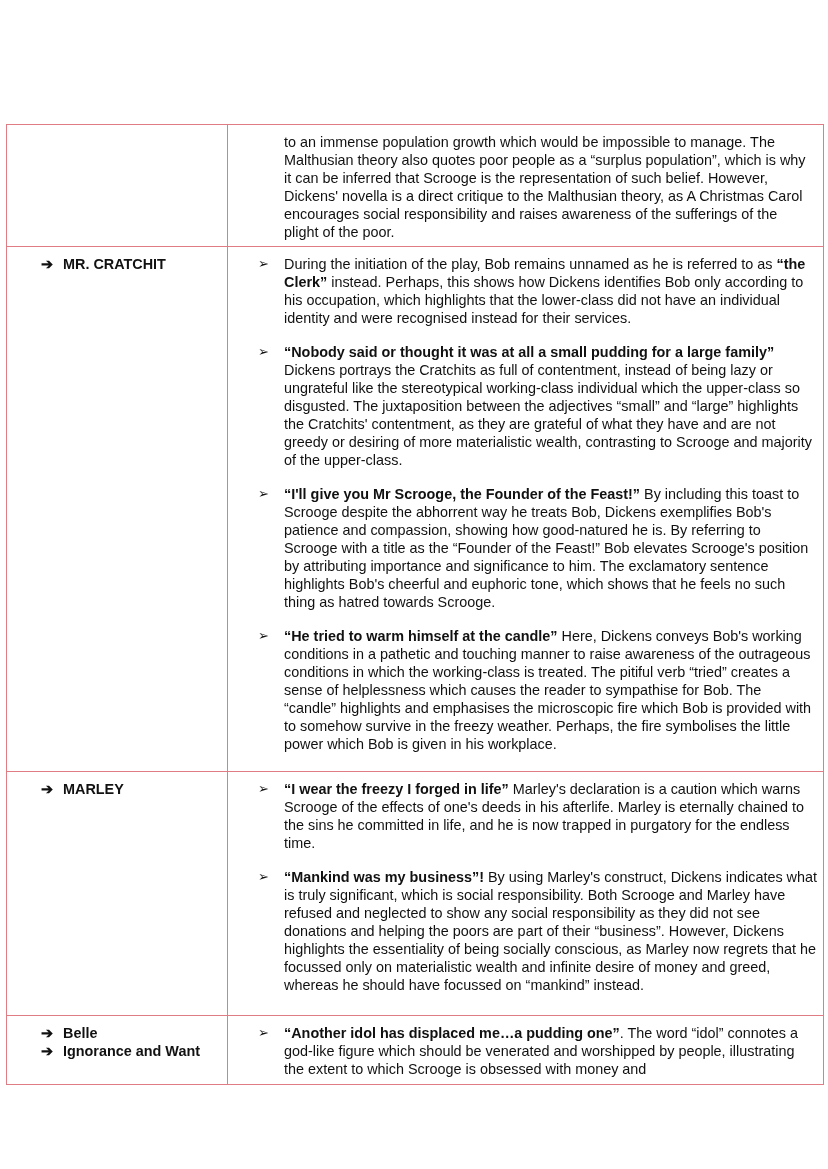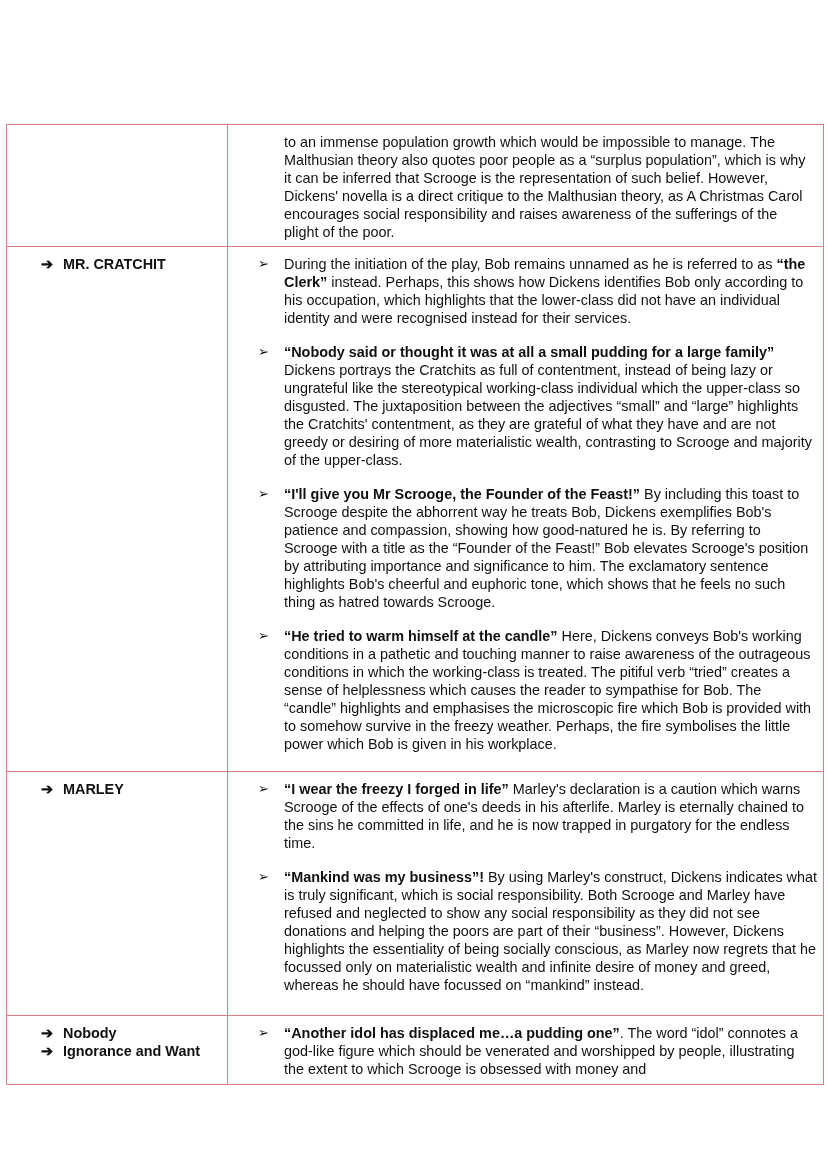--- a/index.html
+++ b/index.html
@@ -65,21 +65,21 @@
       <td>
         <ul class="points">
           <li><span class="bullet">➢</span><b>“I wear the freezy I forged in life”</b><span> Marley's declaration is a caution which warns Scrooge of the effects of one's deeds in his afterlife. Marley is eternally chained to the sins he committed in life, and he is now trapped in purgatory for the endless time.</span></li>
           <li><span class="bullet">➢</span><b>“Mankind was my business”!</b><span> By using Marley's construct, Dickens indicates what is truly significant, which is social responsibility. Both Scrooge and Marley have refused and neglected to show any social responsibility as they did not see donations and helping the poors are part of their “business”. However, Dickens highlights the essentiality of being socially conscious, as Marley now regrets that he focussed only on materialistic wealth and infinite desire of money and greed, whereas he should have focussed on “mankind” instead.</span></li>
         </ul>
       </td>
     </tr>
     <tr style="height:68px;">
       <td>
         <ul class="char-list">
-          <li><span class="arrow">➔</span><span>Nobody</span></li>
+          <li><span class="arrow">➔</span><span>Belle</span></li>
           <li><span class="arrow">➔</span><span>Ignorance and Want</span></li>
         </ul>
       </td>
       <td>
         <ul class="points">
           <li><span class="bullet">➢</span><b>“Another idol has displaced me…a pudding one”</b><span>. The word “idol” connotes a god-like figure which should be venerated and worshipped by people, illustrating the extent to which Scrooge is obsessed with money and</span></li>
         </ul>
       </td>
     </tr>
   </tbody>

